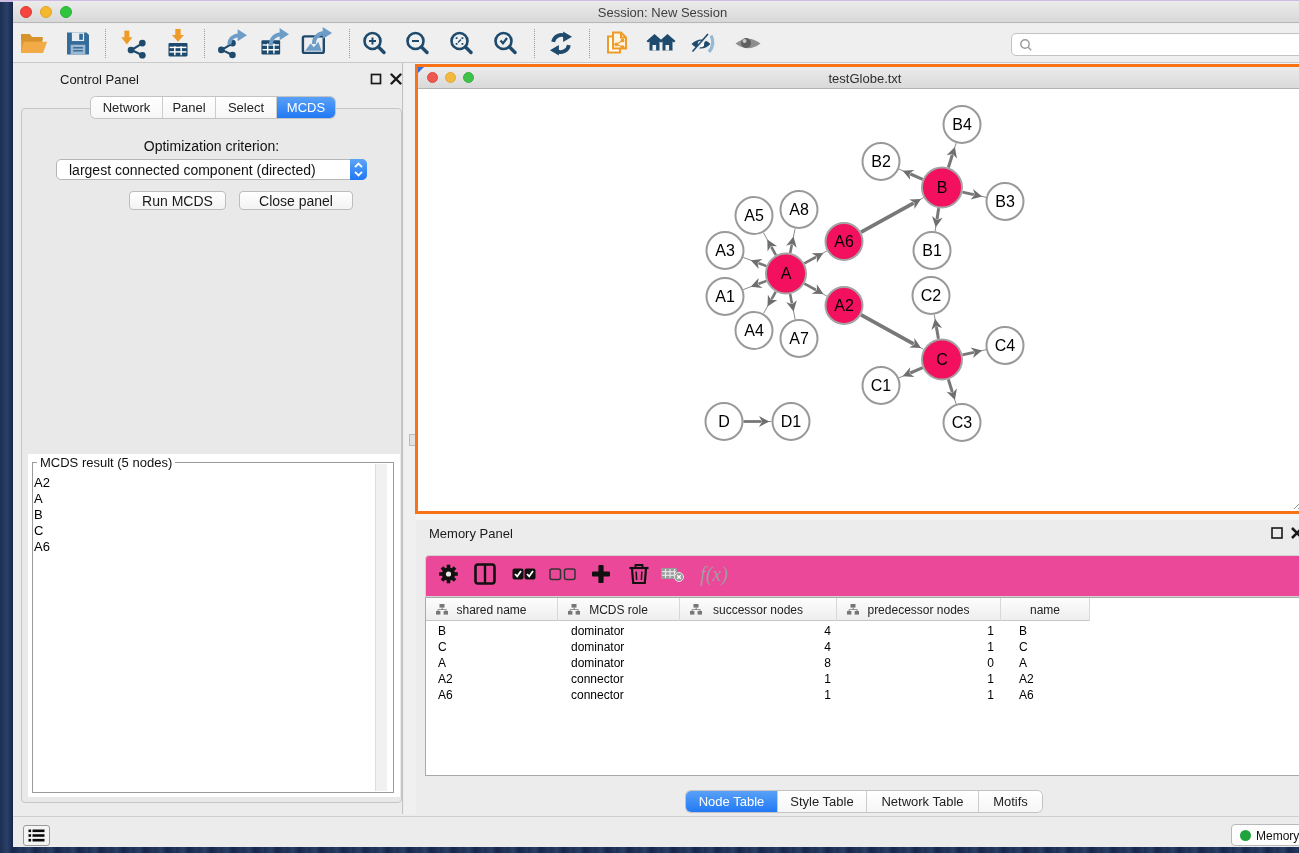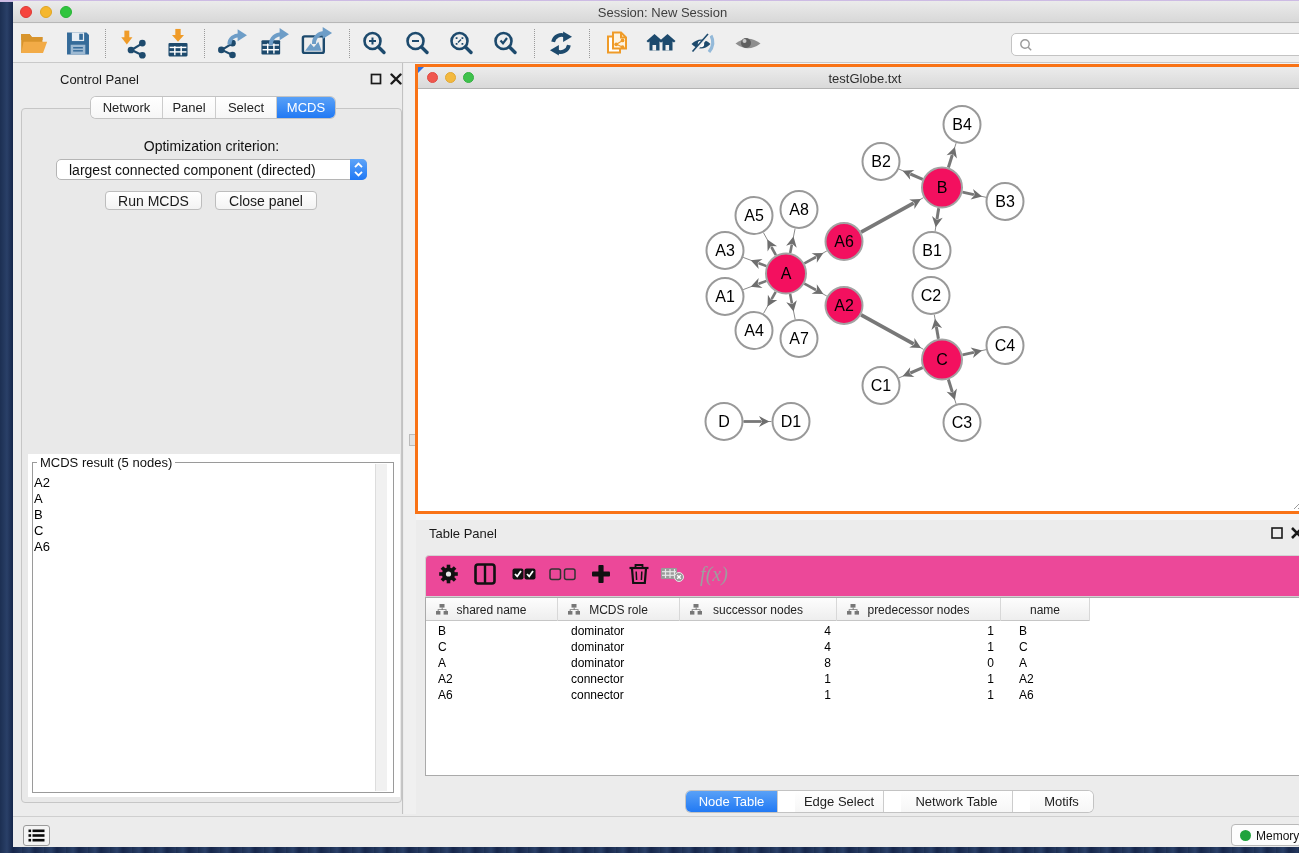--- a/index.html
+++ b/index.html
@@ -19,21 +19,21 @@
 #cpanel { position:absolute; left:0; top:62px; width:390px; height:751px; background:#ececec; border-right:1px solid #c2c2c2; }
 #cpanel-title { position:absolute; left:13px; top:9px; font-size:13px; color:#1a1a1a;margin-left:34px; }
 .panelbox { position:absolute; background:#e9e9e9; border:1px solid #c6c6c6; border-radius:4px; }
 
 .seg { position:absolute; display:flex; height:21px; border-radius:5px;
   box-shadow:0 0 0 1px #c3c3c3; background:#fff; overflow:hidden; }
 .seg > div { display:flex; align-items:center; justify-content:center; font-size:13px; color:#222; border-right:1px solid #ccc; background:linear-gradient(#ffffff,#f6f6f6); }
 .seg > div:last-child { border-right:none; }
 .seg > div.sel { background:linear-gradient(#59a1f7,#2179f4); color:#fff; }
 
-.macbtn { position:absolute; background:linear-gradient(#ffffff,#f3f3f3); border:1px solid #bdbdbd; border-radius:4px; font-size:14px; color:#1a1a1a; text-align:center; }
+.macbtn { position:absolute; background:linear-gradient(#ffffff,#f3f3f3); border:1px solid #bdbdbd; border-radius:4px; font-size:14px; color:#1a1a1a; text-align:center;margin-left:24px; }
 
 #tpanel { position:absolute; left:403px; top:519px; width:896px; height:294px; background:#ececec; }
 
 #statusbar { position:absolute; left:0; top:815px; width:1299px; height:31px; background:#ececec; border-top:1px solid #cfcfcf; }
 </style></head>
 <body>
 <div style="position:absolute;left:0;top:0;width:1299px;height:2px;background:#cdbbe4"></div>
 <div id="app">
 <div id="titlebar">
   <div class="tl" style="left:7px;background:#f6453e;border:1px solid #dd3a34;"></div>
@@ -202,21 +202,21 @@
   <div class="abs" style="left:43px;top:96px;width:311px;height:21px;background:#fff;border:1px solid #b5b5b5;border-radius:5px;">
     <div class="abs" style="left:12px;top:2px;font-size:14px;color:#111">largest connected component (directed)</div>
     <div class="abs" style="right:-1px;top:-1px;width:17px;height:21px;border-radius:0 5px 5px 0;background:linear-gradient(#5ea4f8,#1f78f5);">
       <svg width="17" height="21" viewBox="0 0 17 21">
             <path d="M5 8.2 L8.5 4.6 L12 8.2" stroke="#fff" stroke-width="1.8" fill="none"></path>
             <path d="M5 12.8 L8.5 16.4 L12 12.8" stroke="#fff" stroke-width="1.8" fill="none"></path>
           </svg>
     </div>
   </div>
   <div class="macbtn" style="left:92px;top:128px;width:97px;height:19px;line-height:18px;">Run MCDS</div>
-  <div class="macbtn" style="left:202px;top:128px;width:102px;height:19px;line-height:18px;">Close panel</div>
+  <div class="macbtn" style="left:202px;top:128px;width:114px;height:19px;line-height:18px;">Close panel</div>
   <div class="abs" style="left:15px;top:391px;width:372px;height:343px;background:#fff;"></div>
   <div class="abs" style="left:19px;top:399px;width:362px;height:331px;border:1px solid #9a9a9a;"></div>
   <div class="abs" style="left:24px;top:392px;background:#fff;padding:0 3px;font-size:13px;color:#111;">MCDS result (5 nodes)</div>
   <div class="abs" style="left:362px;top:401px;width:12px;height:327px;background:#f1f1f1;border-left:1px solid #ddd;"></div>
   <div class="abs" style="left:21px;top:412px;font-size:13px;color:#000;line-height:16px;">A2<br>A<br>B<br>C<br>A6</div>
   <div class="abs" style="left:9px;top:762px;width:18px;height:12px;"></div>
 </div>
 
 <div class="abs" style="left:391px;top:62px;width:12px;height:751px;background:#f0f0f0;"></div>
 <div class="abs" style="left:396px;top:433px;width:7px;height:12px;background:#e2e2e2;border:1px solid #bbb;"></div>
@@ -333,21 +333,21 @@
 <text x="306" y="337.0" text-anchor="middle" font-size="16" fill="#000">D</text>
 <circle cx="373" cy="331.5" r="18.5" fill="#ffffff" stroke="#999999" stroke-width="2"></circle>
 <text x="373" y="337.0" text-anchor="middle" font-size="16" fill="#000">D1</text>
 </svg>
   <svg class="abs" style="right:2px;bottom:1px" width="13" height="13" viewBox="0 0 13 13">
     <path d="M12 1 L1 12 M12 5 L5 12 M12 9 L9 12" stroke="#9a9a9a" stroke-width="1"></path>
   </svg>
 </div>
 
 <div id="tpanel">
-  <div class="abs" style="left:13px;top:6px;font-size:13px;color:#1a1a1a;">Table Panel</div>
+  <div class="abs" style="left:13px;top:6px;font-size:13px;color:#1a1a1a;">Memory Panel</div>
   <svg class="abs" style="left:855px;top:7px" width="32" height="12" viewBox="0 0 32 12">
     <rect x="1" y="1" width="10" height="10" fill="none" stroke="#1a1a1a" stroke-width="1.6"></rect>
     <path d="M21 1 L31 11 M31 1 L21 11" stroke="#1a1a1a" stroke-width="2.6" fill="none"></path>
   </svg>
   <div class="abs" id="ttoolbar" style="left:9px;top:35px;width:878px;height:42px;background:#ec4899;border:1px solid #d2d2d2;border-radius:4px 4px 0 0;">
         <svg width="876" height="40" viewBox="0 0 876 40" style="position:absolute;left:0;top:0">
           <g transform="translate(22.5,18)" fill="#111">
             <circle r="6.6"></circle>
             <rect x="-1.8" y="-9.3" width="3.6" height="4.5" transform="rotate(0)"></rect>
             <rect x="-1.8" y="-9.3" width="3.6" height="4.5" transform="rotate(45)"></rect>
@@ -476,23 +476,23 @@
           <div style="position:absolute;left:593px;top:1px;">A2</div>
         </div>
         <div style="position:absolute;left:0;top:89px;width:876px;height:16px;font-size:12px;color:#000;">
           <div style="position:absolute;left:12px;top:1px;">A6</div>
           <div style="position:absolute;left:145px;top:1px;">connector</div>
           <div style="position:absolute;left:254px;top:1px;width:151px;text-align:right;">1</div>
           <div style="position:absolute;left:411px;top:1px;width:157px;text-align:right;">1</div>
           <div style="position:absolute;left:593px;top:1px;">A6</div>
         </div>
       </div>
-  <div class="seg" style="left:270px;top:271px;gap:17px;">
+  <div class="seg" style="left:270px;top:271px;">
     <div class="sel" style="width:92px">Node Table</div>
-    <div style="width:89px">Edge Select</div>
+    <div style="width:89px">Style Table</div>
     <div style="width:112px">Network Table</div>
     <div style="width:63px">Motifs</div>
   </div>
 </div>
 
 <div id="statusbar">
   <div class="abs" style="left:10px;top:8px;width:27px;height:21px;background:#f4f4f4;border:1px solid #9a9a9a;border-radius:3px;">
     <svg width="25" height="19" viewBox="0 0 25 19">
           <g fill="#0a0a0a">
             <rect x="4.5" y="3.5" width="2.6" height="2.6"></rect>

